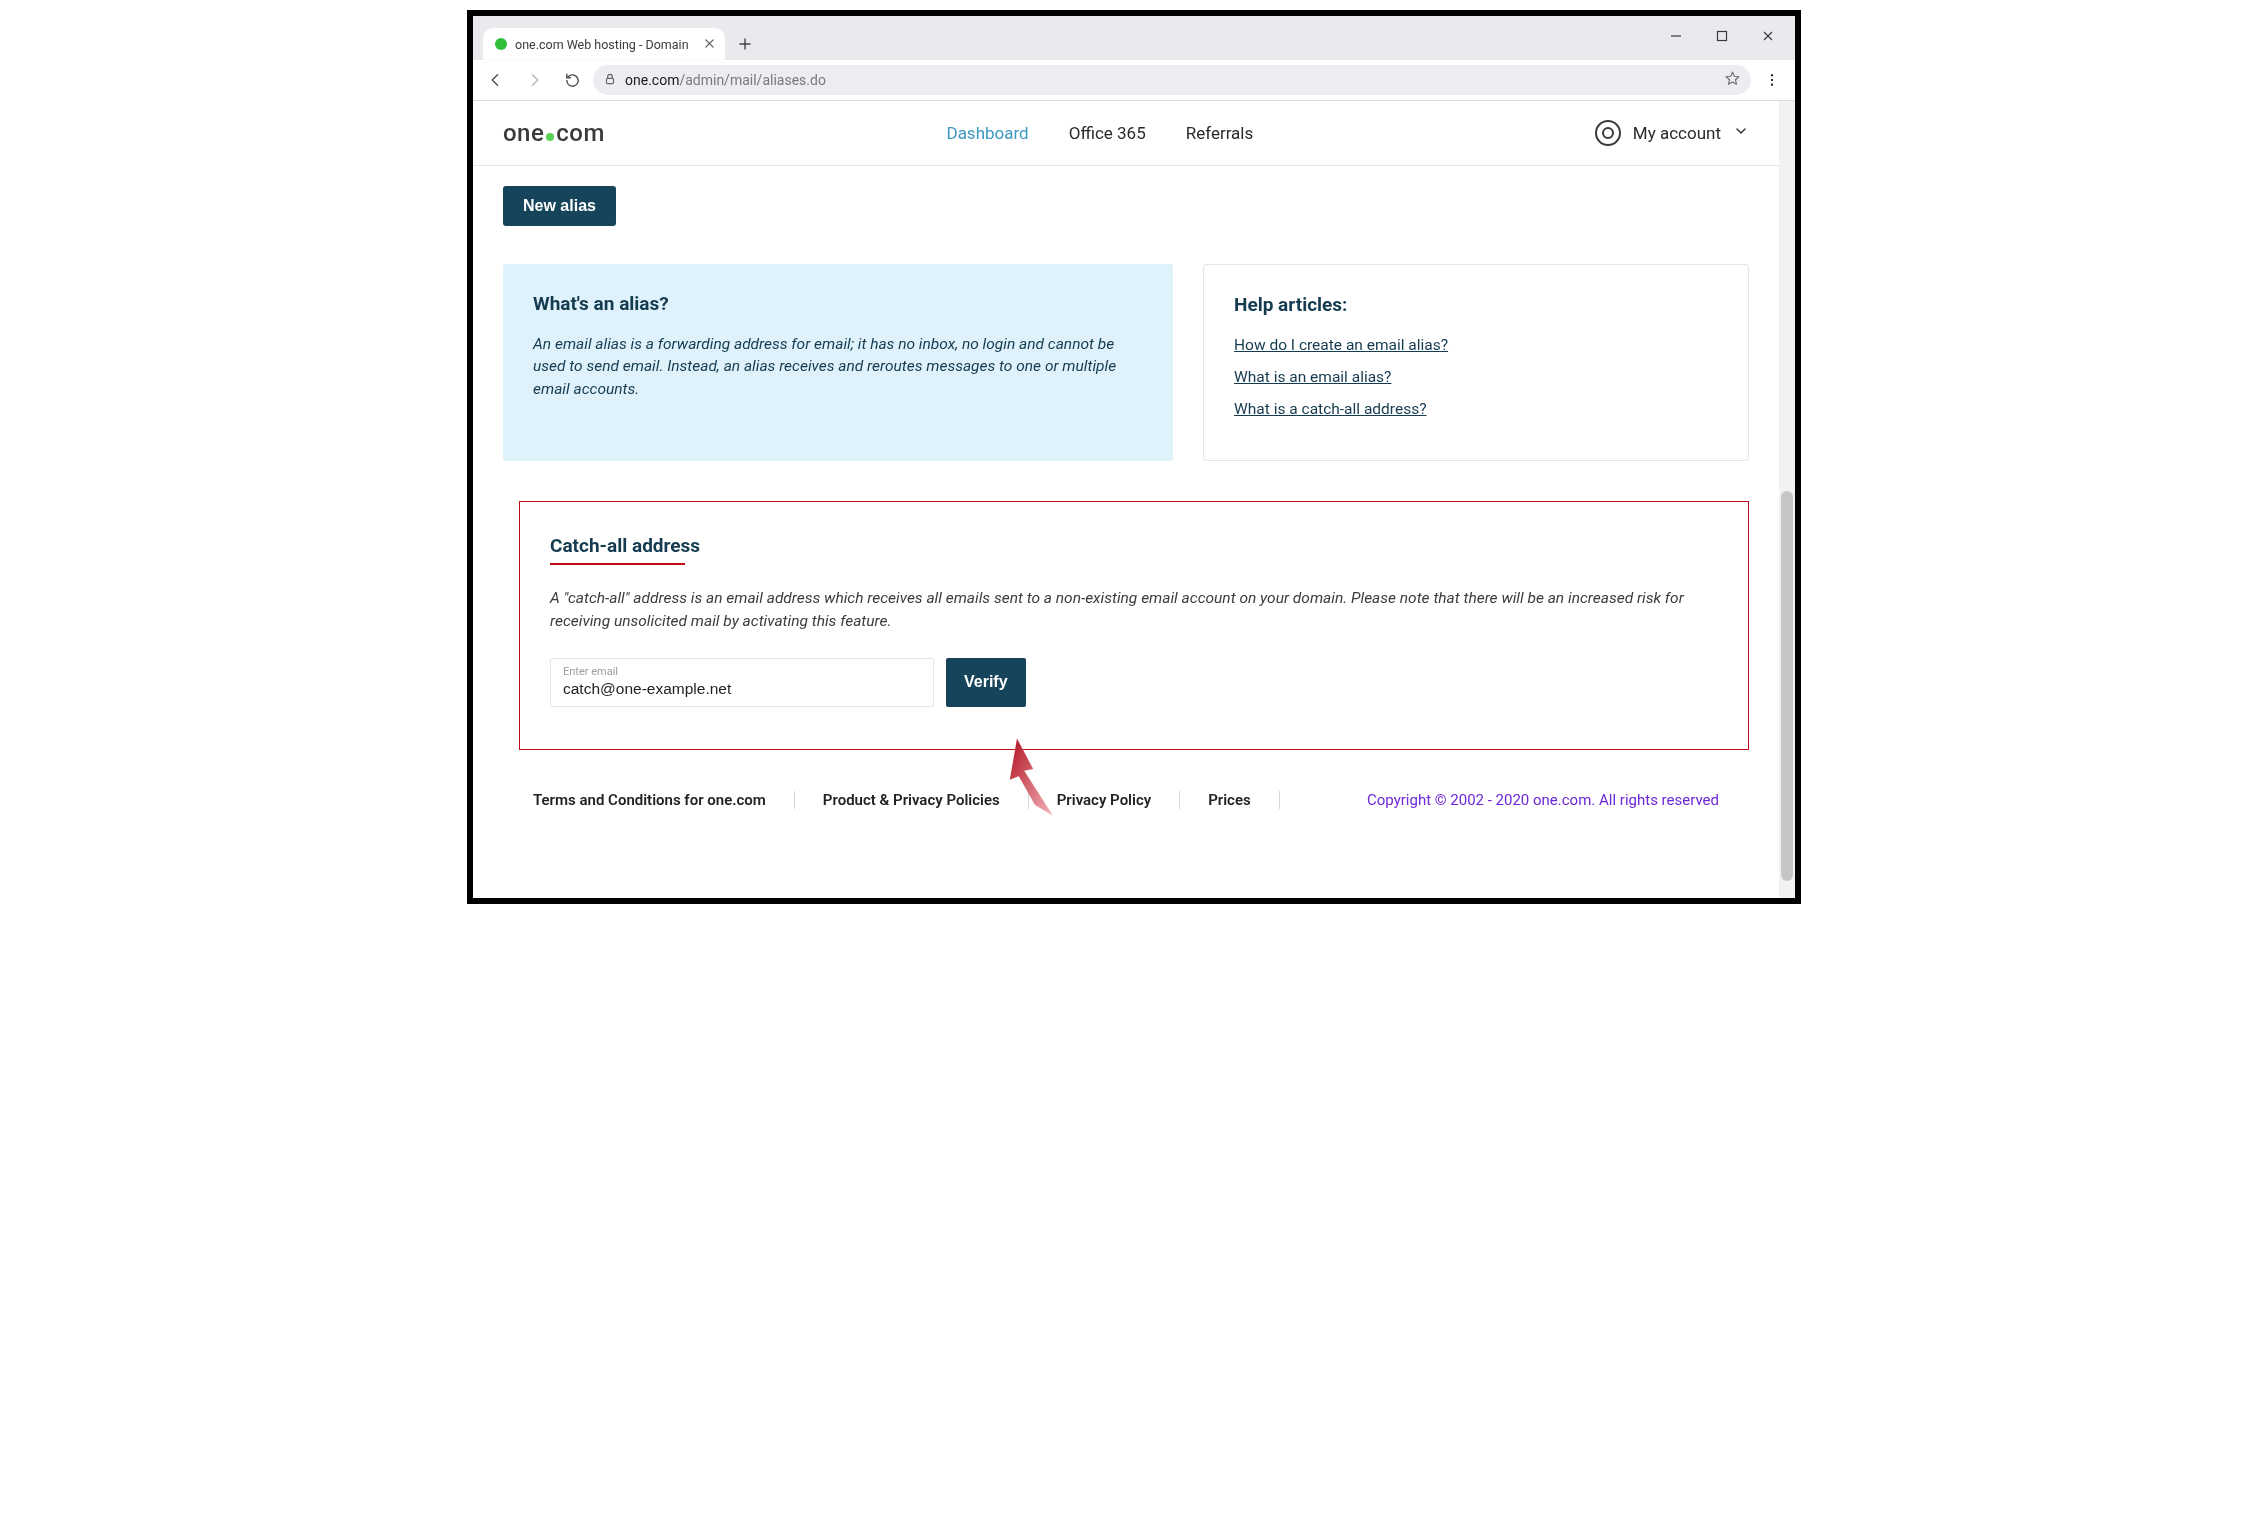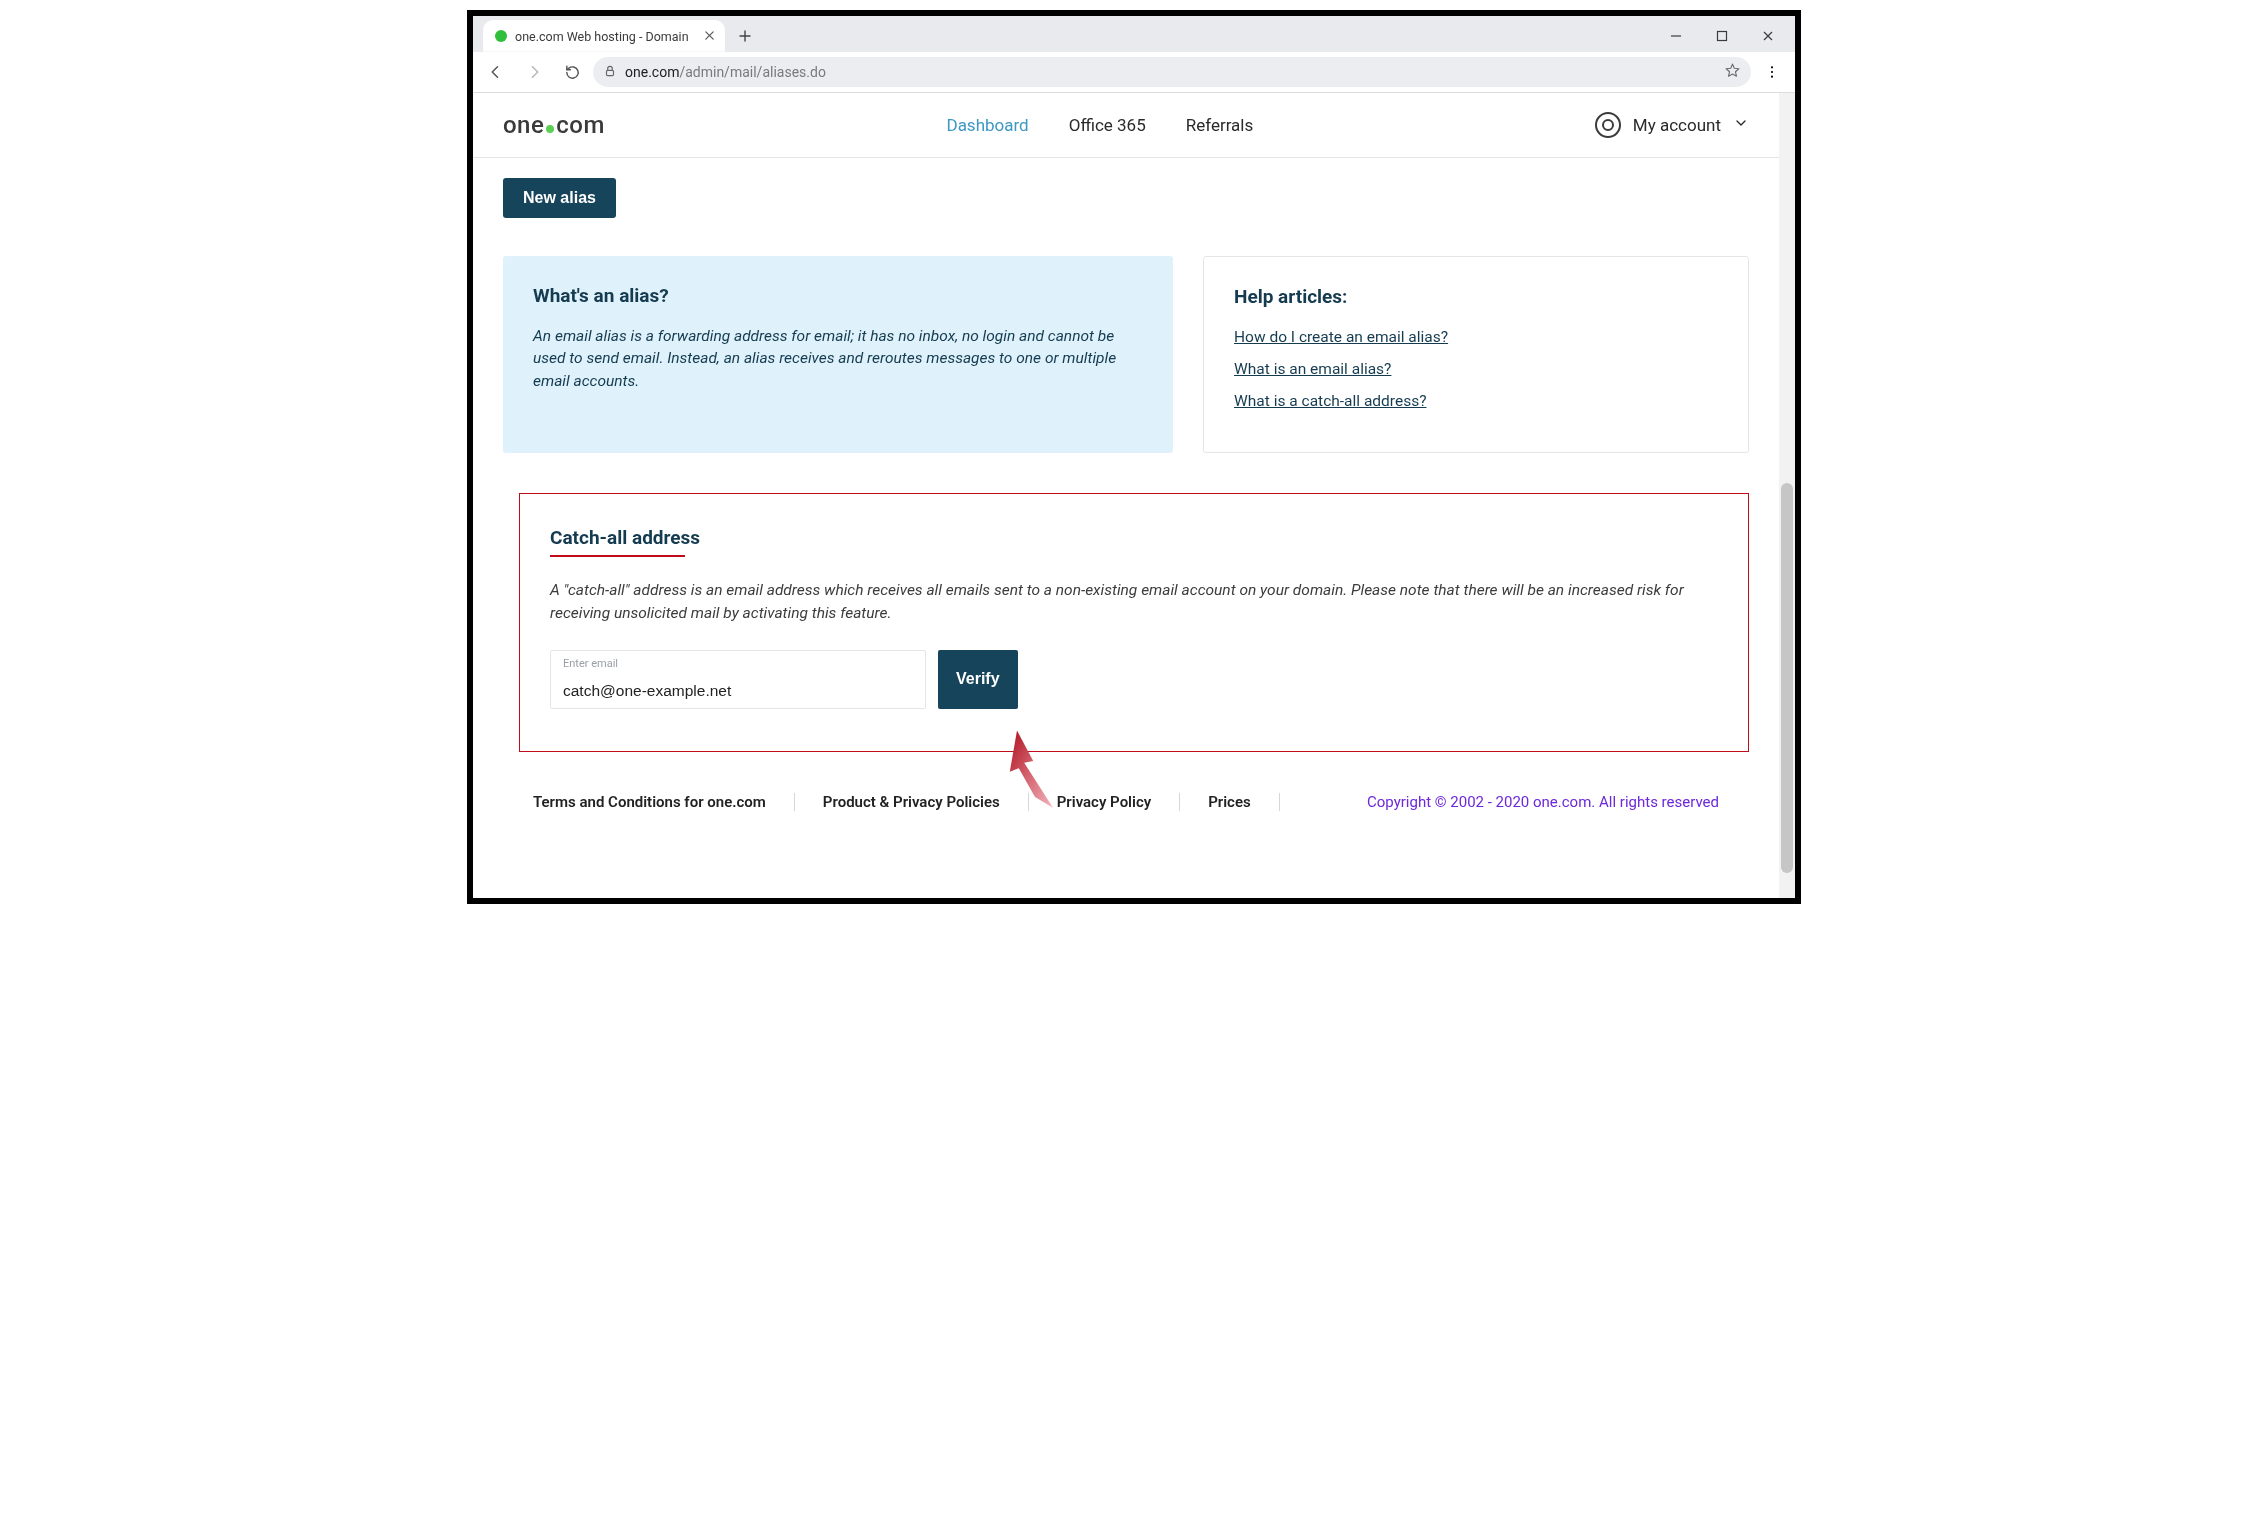--- a/index.html
+++ b/index.html
@@ -28,21 +28,21 @@
     width:var(--frame-w); height:var(--frame-h);
     border:6px solid #000; background:#fff;
     box-sizing:border-box;
     display:flex;flex-direction:column;
     position:relative;
     overflow:hidden;
   }
 
   
   .titlebar{
-    height:36px;background:var(--chrome-bg);
+    height:44px;background:var(--chrome-bg);
     display:flex;align-items:flex-end;
     position:relative;
     border-bottom:0;
   }
   .tab{
     margin-left:10px;
     height:32px;background:var(--tab-bg);
     border-top-left-radius:10px;border-top-right-radius:10px;
     display:flex;align-items:center;
     padding:0 10px 0 12px;
@@ -117,21 +117,21 @@
   .card-info p{margin:0;color:var(--dark2);font-size:15.5px;line-height:1.45;font-style:italic;}
   .card-help{flex:1;border:1px solid var(--border);padding:28px 30px;}
   .card-help h3{margin:0 0 20px 0;color:var(--dark2);font-size:19px;font-weight:700;}
   .card-help a{display:block;color:var(--dark2);text-decoration:underline;font-size:15.5px;margin-bottom:14px;}
 
   .catch-section{position:relative;margin-top:40px;border:1px solid var(--hl-border);padding:32px 30px 42px 30px;margin-left:16px;}
   .catch-section h3{margin:0 0 6px 0;color:var(--dark2);font-size:19px;font-weight:700;display:inline-block;}
   .hl-underline{display:block;width:135px;height:2px;background:var(--hl-border);margin-bottom:22px;}
   .catch-section em{display:block;color:#3c3c3c;font-size:15.5px;line-height:1.5;font-style:italic;}
   .catch-row{display:flex;gap:12px;margin-top:24px;align-items:stretch;}
-  .field{width:358px;border:1px solid var(--border);border-radius:2px;padding:6px 4px 8px 12px;display:flex;flex-direction:column;gap:12px;background:#fff;}
+  .field{width:358px;border:1px solid var(--border);border-radius:2px;padding:6px 12px 8px 12px;display:flex;flex-direction:column;gap:2px;background:#fff;}
   .field label{font-size:11px;color:#9aa0a6;}
   .field input{border:none;outline:none;font-size:15.5px;color:#222;padding:0;}
   .btn-verify{background:var(--dark);color:#fff;border:none;border-radius:2px;padding:0 18px;font-size:16px;font-weight:600;}
 
   .cursor-annotation{position:absolute;left:470px;top:230px;width:90px;height:92px;pointer-events:none;}
   .cursor-annotation svg{width:100%;height:100%;}
 
   
   .footer{
     display:flex;align-items:center;gap:0;

